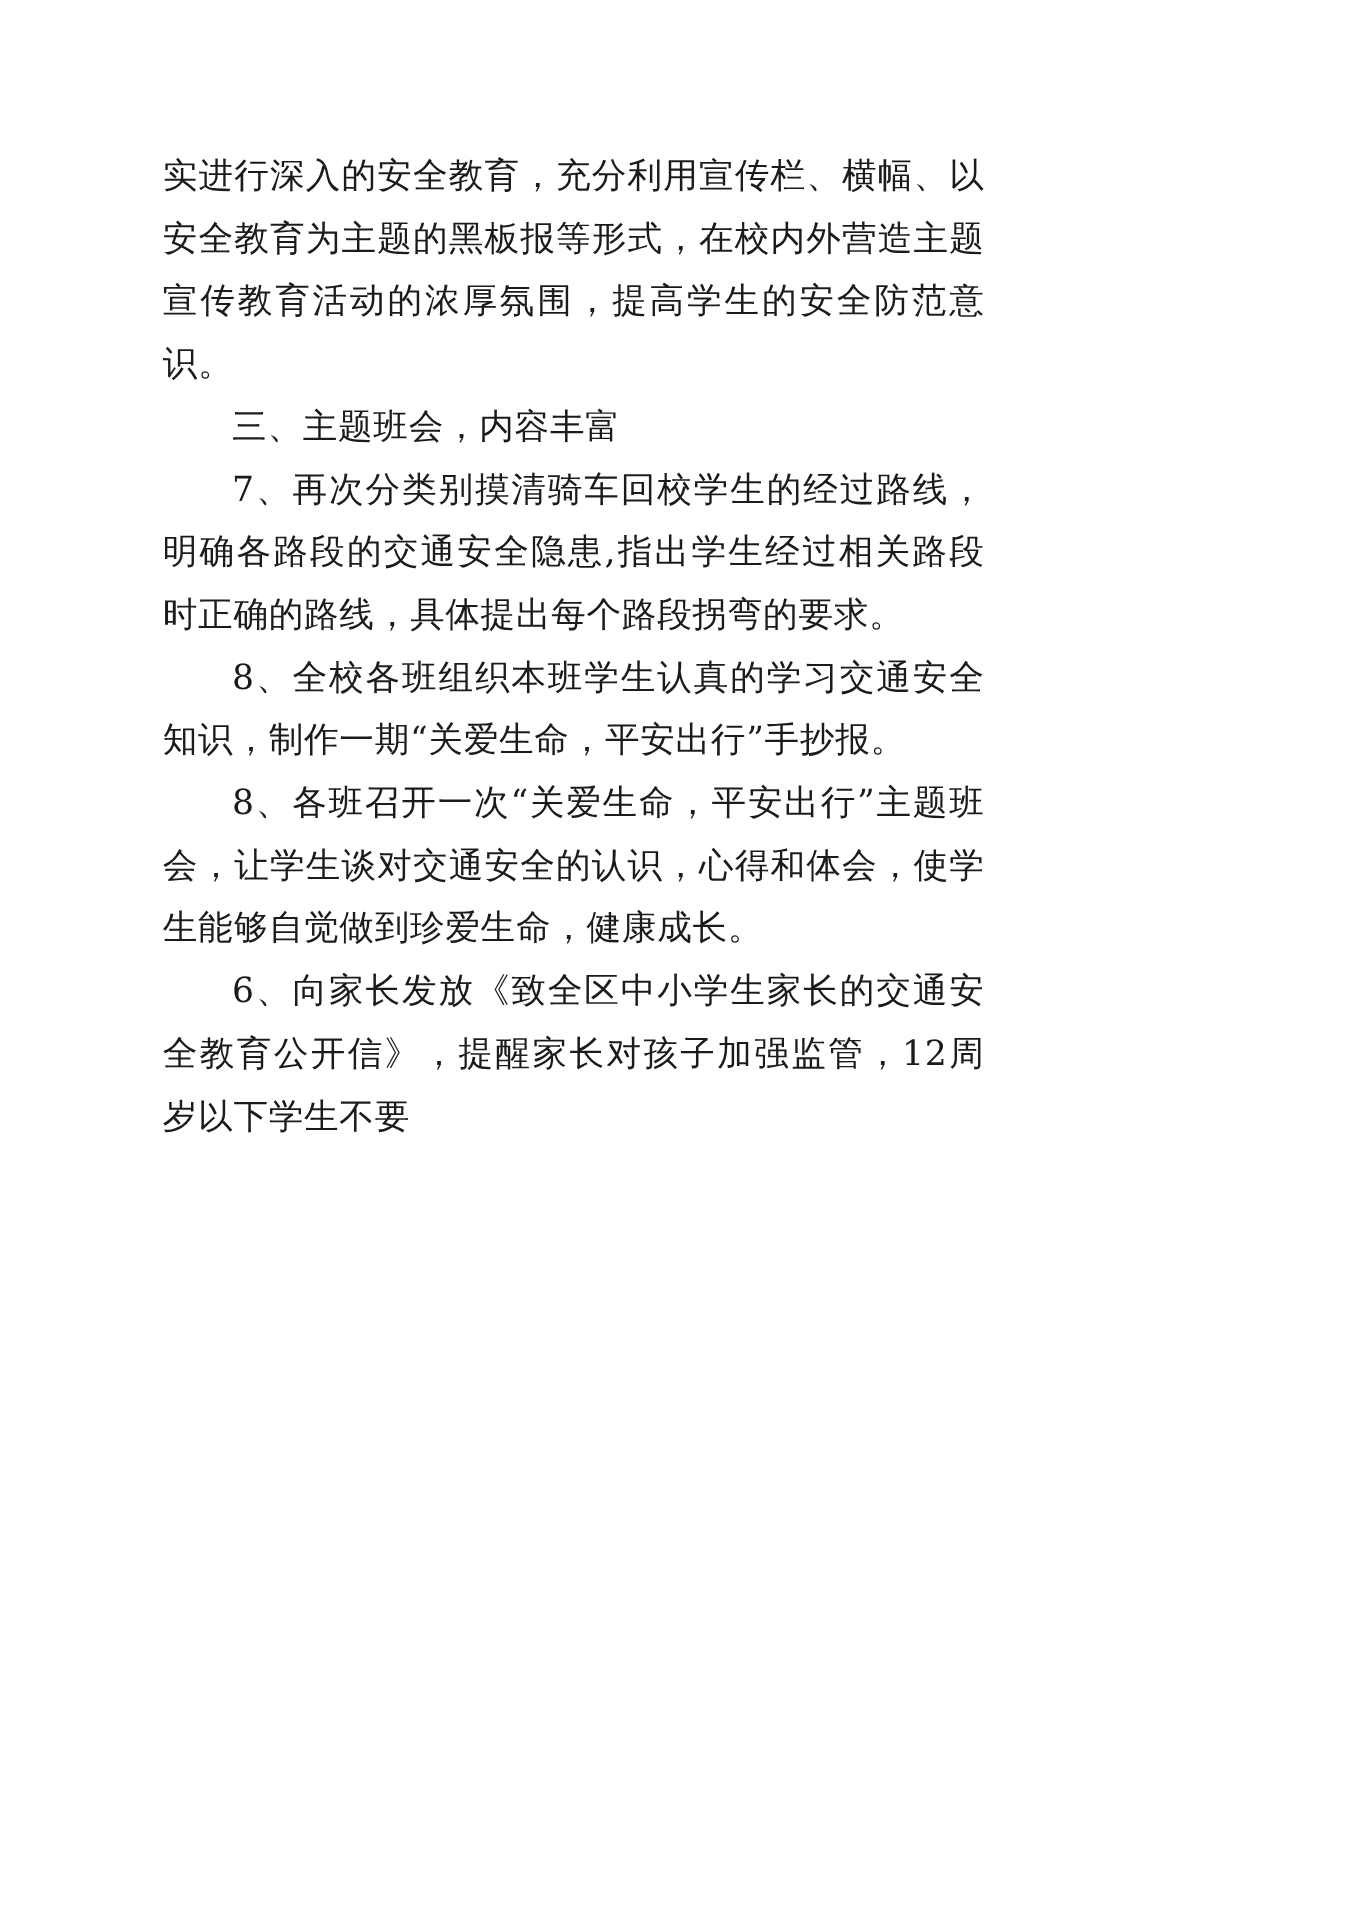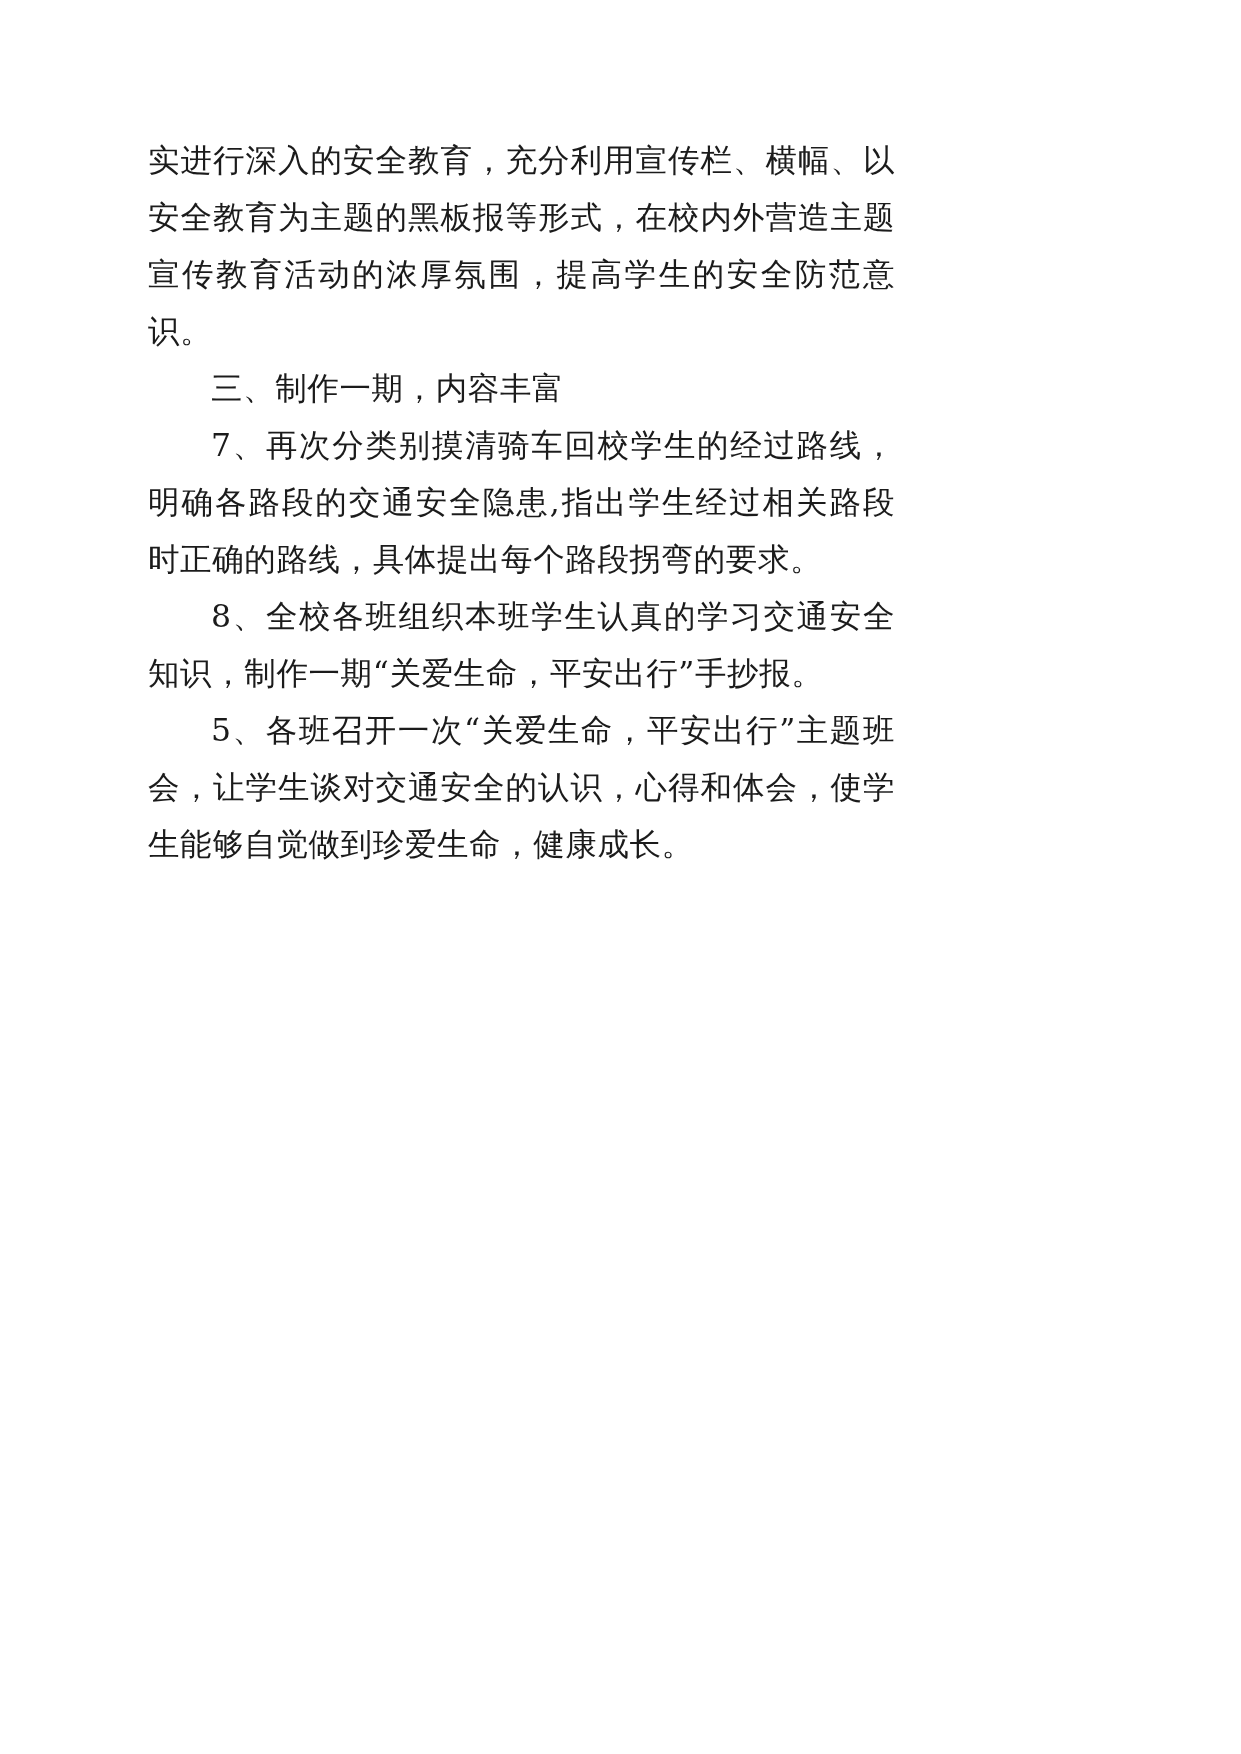--- a/index.html
+++ b/index.html
@@ -40,18 +40,19 @@
   .para + .para {
     margin-top: 0;
   }
 </style>
 </head>
 <body>
 
 <div class="page">
   <div class="doc-body">
     <p class="para">实进行深入的安全教育，充分利用宣传栏、横幅、以安全教育为主题的黑板报等形式，在校内外营造主题宣传教育活动的浓厚氛围，提高学生的安全防范意识。</p>
-    <p class="para indent">三、制作一期，内容丰富</p>
+    <p class="para indent">三、主题班会，内容丰富</p>
     <p class="para indent">7、再次分类别摸清骑车回校学生的经过路线，明确各路段的交通安全隐患,指出学生经过相关路段时正确的路线，具体提出每个路段拐弯的要求。</p>
     <p class="para indent">8、全校各班组织本班学生认真的学习交通安全知识，制作一期“关爱生命，平安出行”手抄报。</p>
-    <p class="para indent">5、各班召开一次“关爱生命，平安出行”主题班会，让学生谈对交通安全的认识，心得和体会，使学生能够自觉做到珍爱生命，健康成长。</p>
+    <p class="para indent">8、各班召开一次“关爱生命，平安出行”主题班会，让学生谈对交通安全的认识，心得和体会，使学生能够自觉做到珍爱生命，健康成长。</p>
+    <p class="para indent">6、向家长发放《致全区中小学生家长的交通安全教育公开信》，提醒家长对孩子加强监管，12周岁以下学生不要</p>
   </div>
 </div>
 
 </body></html>

